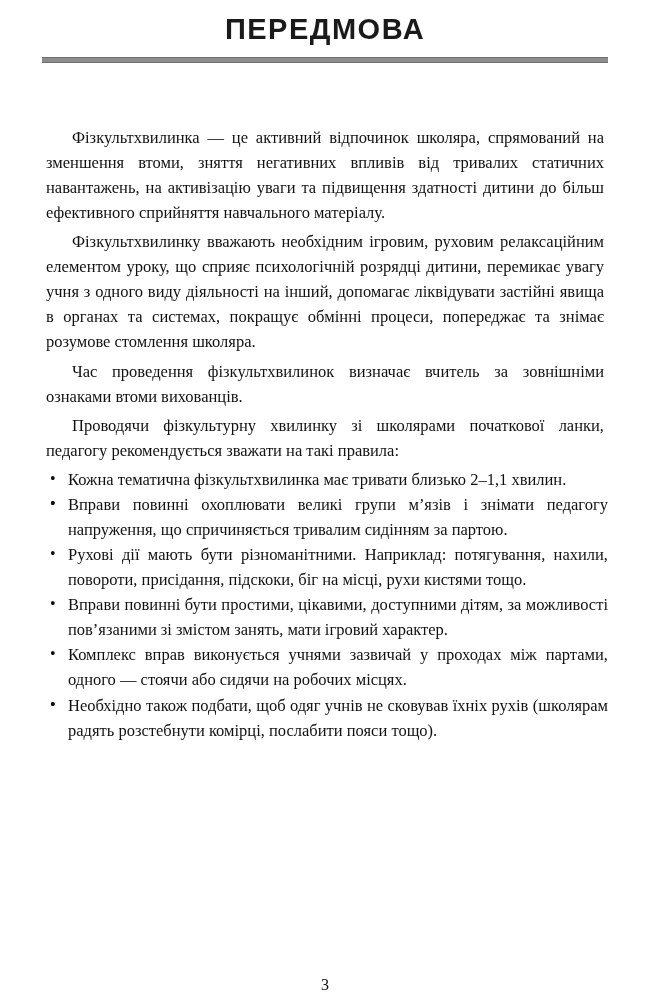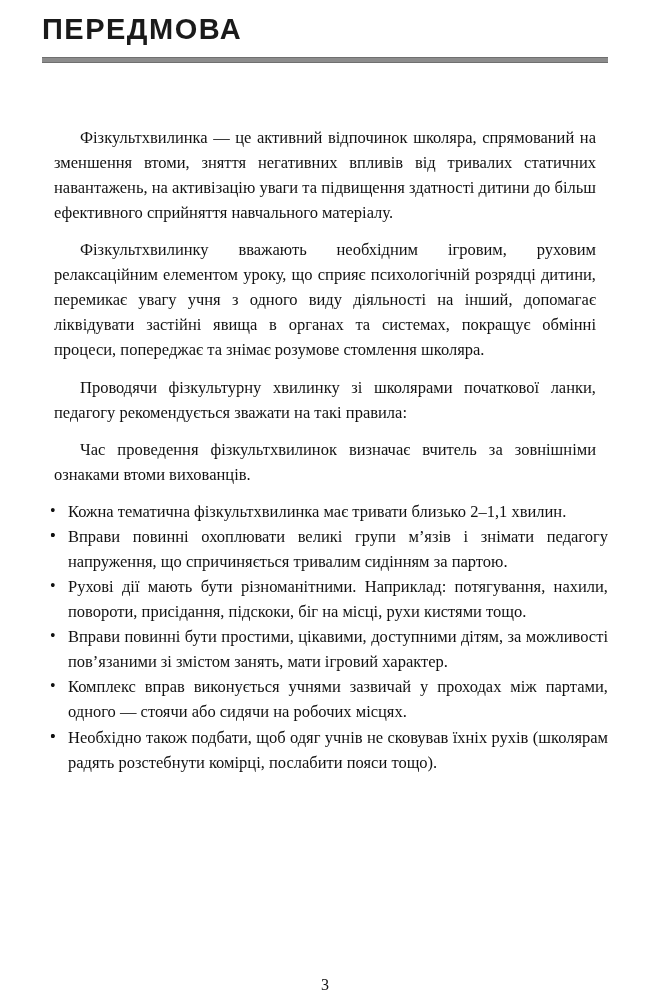--- a/index.html
+++ b/index.html
@@ -15,20 +15,21 @@
     overflow: hidden;
   }
   .page {
     position: relative;
     width: 650px;
     height: 1000px;
     box-sizing: border-box;
     padding: 0 42px;
   }
   .page-title {
+    text-align: center;
     font-family: "Liberation Sans", sans-serif;
     font-weight: bold;
     font-size: 29px;
     letter-spacing: 1.5px;
     color: #1a1a1a;
     margin: 12px 0 0 0;
     padding: 0;
     line-height: 1.2;
   }
   .rule {
@@ -40,21 +41,21 @@
   }
   .body-copy {
     margin-top: 62px;
     font-size: 16.5px;
     line-height: 1.52;
     text-align: justify;
     text-justify: inter-word;
     color: #111111;
   }
   .body-copy p {
-    margin: 12px;
+    margin: 4px;
     text-indent: 26px;
   }
   ul.rules {
     list-style: none;
     margin: 0;
     padding: 0;
   }
   ul.rules li {
     position: relative;
     padding-left: 26px;
@@ -83,22 +84,22 @@
 <body>
 
 <div class="page">
 
   <h1 class="page-title">ПЕРЕДМОВА</h1>
   <div class="rule"></div>
 
   <div class="body-copy">
     <p>Фізкультхвилинка — це активний відпочинок школяра, спрямований на зменшення втоми, зняття негативних впливів від тривалих статичних навантажень, на активізацію уваги та підвищення здатності дитини до більш ефективного сприйняття навчального матеріалу.</p>
     <p>Фізкультхвилинку вважають необхідним ігровим, руховим релаксаційним елементом уроку, що сприяє психологічній розрядці дитини, перемикає увагу учня з одного виду діяльності на інший, допомагає ліквідувати застійні явища в органах та системах, покращує обмінні процеси, попереджає та знімає розумове стомлення школяра.</p>
+    <p>Час проведення фізкультхвилинок визначає вчитель за зовнішніми ознаками втоми вихованців.</p>
     <p>Проводячи фізкультурну хвилинку зі школярами початкової ланки, педагогу рекомендується зважати на такі правила:</p>
-    <p>Час проведення фізкультхвилинок визначає вчитель за зовнішніми ознаками втоми вихованців.</p>
 
     <ul class="rules">
       <li>
         <span class="bullet">•</span>
         <span>Кожна тематична фізкультхвилинка має тривати близько 2–1,1 хвилин.</span>
       </li>
       <li>
         <span class="bullet">•</span>
       </li>
       <li>

